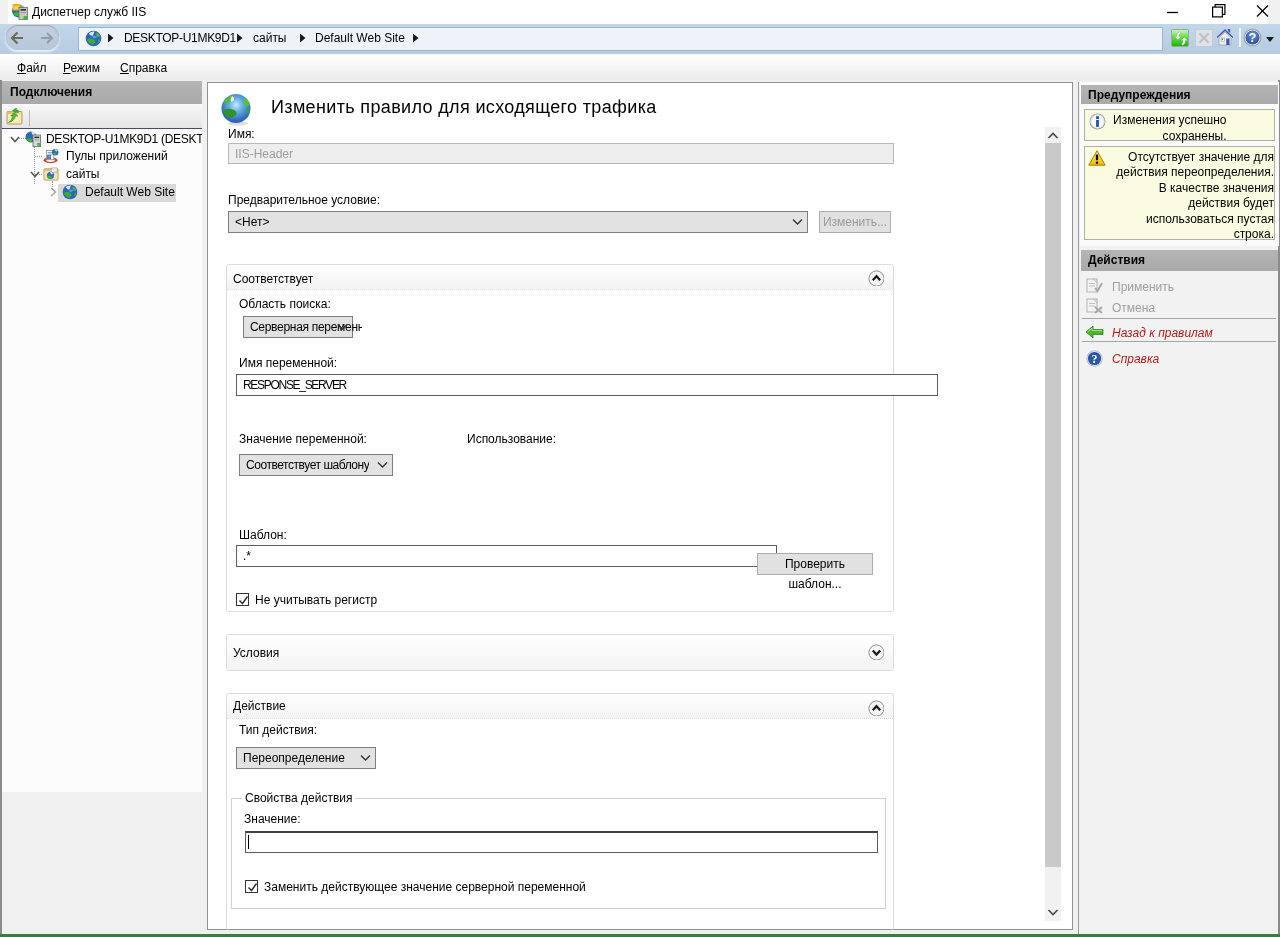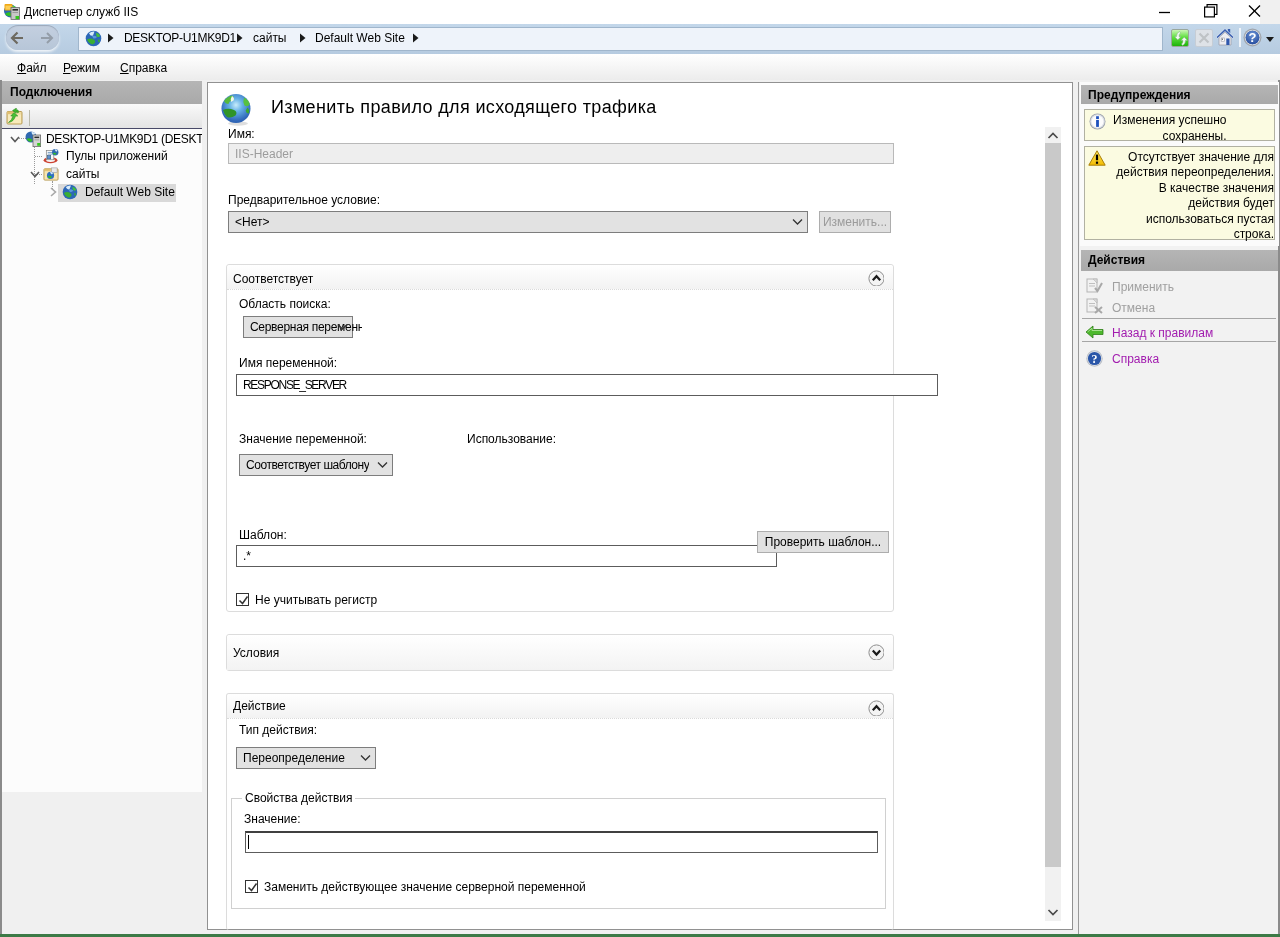--- a/index.html
+++ b/index.html
@@ -1,21 +1,21 @@
 <!DOCTYPE html>
 <html><head>
 <meta charset="utf-8">
 <style>
 * { margin:0; padding:0; box-sizing:border-box; }
 html,body { width:1280px; height:937px; overflow:hidden; }
 body { font-family:"Liberation Sans", sans-serif; font-size:12px; color:#000; background:#f0f0f0; position:relative; }
 .abs { position:absolute; }
 
 
-#titlebar { left:0; top:0; width:1260px; height:24px; background:#fff; }
+#titlebar { left:8px; top:0; width:1260px; height:24px; background:#fff; }
 #titletext { left:24px; top:5px; font-size:12px; }
 
 
 #navbar { left:0; top:24px; width:1280px; height:30px; background:linear-gradient(180deg,#c3d7ea,#b6cbe0); }
 #navpill { left:6px; top:25px; width:53px; height:25px; border-radius:12px; background:linear-gradient(180deg,#c4d0e0,#b7c6d8); box-shadow:0 2px 3px rgba(255,255,255,.8), inset 0 1px 1px rgba(120,135,155,.55); }
 #addrbox { left:78px; top:27px; width:1085px; height:24px; background:#eef3fa; border:1px solid #a0b6cc; }
 .crumbtxt { top:31px; font-size:12px; color:#000; }
 
 
 #menubar { left:0; top:54px; width:1280px; height:26px; background:linear-gradient(180deg,#ffffff,#ececec); }
@@ -59,21 +59,21 @@
 #sthumb { left:0px; top:16px; width:16px; height:724px; background:#c9c9c9; }
 
 
 #rpanel { left:1078px; top:82px; width:200px; height:852px; background:#f2f2f2; border-left:1px solid #9a9a9a;text-align:right; }
 #rtop { left:1px; top:0; width:199px; height:164px; background:#fbfbfb; }
 .rhead { position:absolute; left:2px; width:197px; height:21px; background:linear-gradient(180deg,#b5b5b5,#a9a9a9); }
 .rhead span { position:absolute; left:7px; top:3px; font-weight:bold; font-size:12px; }
 .note { position:absolute; left:5px; width:191px; background:#fbfbe1; border:1px solid #b1b1a2; }
 .ritem { position:absolute; font-size:12px; }
 .rsep { position:absolute; left:3px; width:194px; height:1px; background:#a6a6a6; }
-.link { color:#a21caf; }
+.link { color:#b91c1c;font-style:italic; }
 .gray { color:#a0a0a0; }
 </style>
 </head>
 <body>
 
 <div id="titlebar" class="abs">
   <svg class="abs" style="left:3px;top:3px" width="17" height="17" viewBox="0 0 17 17">
     <circle cx="7.5" cy="8" r="6.5" fill="#3069b0"></circle>
     <path d="M2 11 Q5 8 9 10 Q11 11 9 13 Q5 14 2 11Z" fill="#2fc122"></path>
     <path d="M9 3 Q12 2 13 5 Q11 6 9 5Z" fill="#4ad23c"></path>
@@ -315,21 +315,21 @@
       <div class="ctext" style="letter-spacing:-0.45px">Соответствует шаблону</div>
       <svg class="cbtn" width="11" height="8">
           <path d="M1 1.5 L5.5 6 L10 1.5" stroke="#333" stroke-width="1.3" fill="none"></path>
         </svg>
     </div>
 
     <div class="lbl" style="left:12px;top:263px">Шаблон:</div>
     <div class="tbox" style="left:9px;top:280px;width:541px;height:22px;border-color:#5c5c5c">
       <div class="ttext">.*</div>
     </div>
-    <div class="btn" style="left:530px;top:266px;width:132px;height:22px;line-height:20px">Проверить шаблон...</div>
+    <div class="btn" style="left:530px;top:288px;width:116px;height:22px;line-height:20px">Проверить шаблон...</div>
 
     <div class="chk" style="left:9px;top:328px">
         <svg width="13" height="13">
           <path d="M2.5 6.5 L5.5 9.5 L10.5 2.5" stroke="#333" stroke-width="1.5" fill="none"></path>
         </svg>
       </div>
     <div class="lbl" style="left:28px;top:328px">Не учитывать регистр</div>
   </div>
 
   <div class="grp" style="left:18px;top:551px;width:668px;height:37px">

